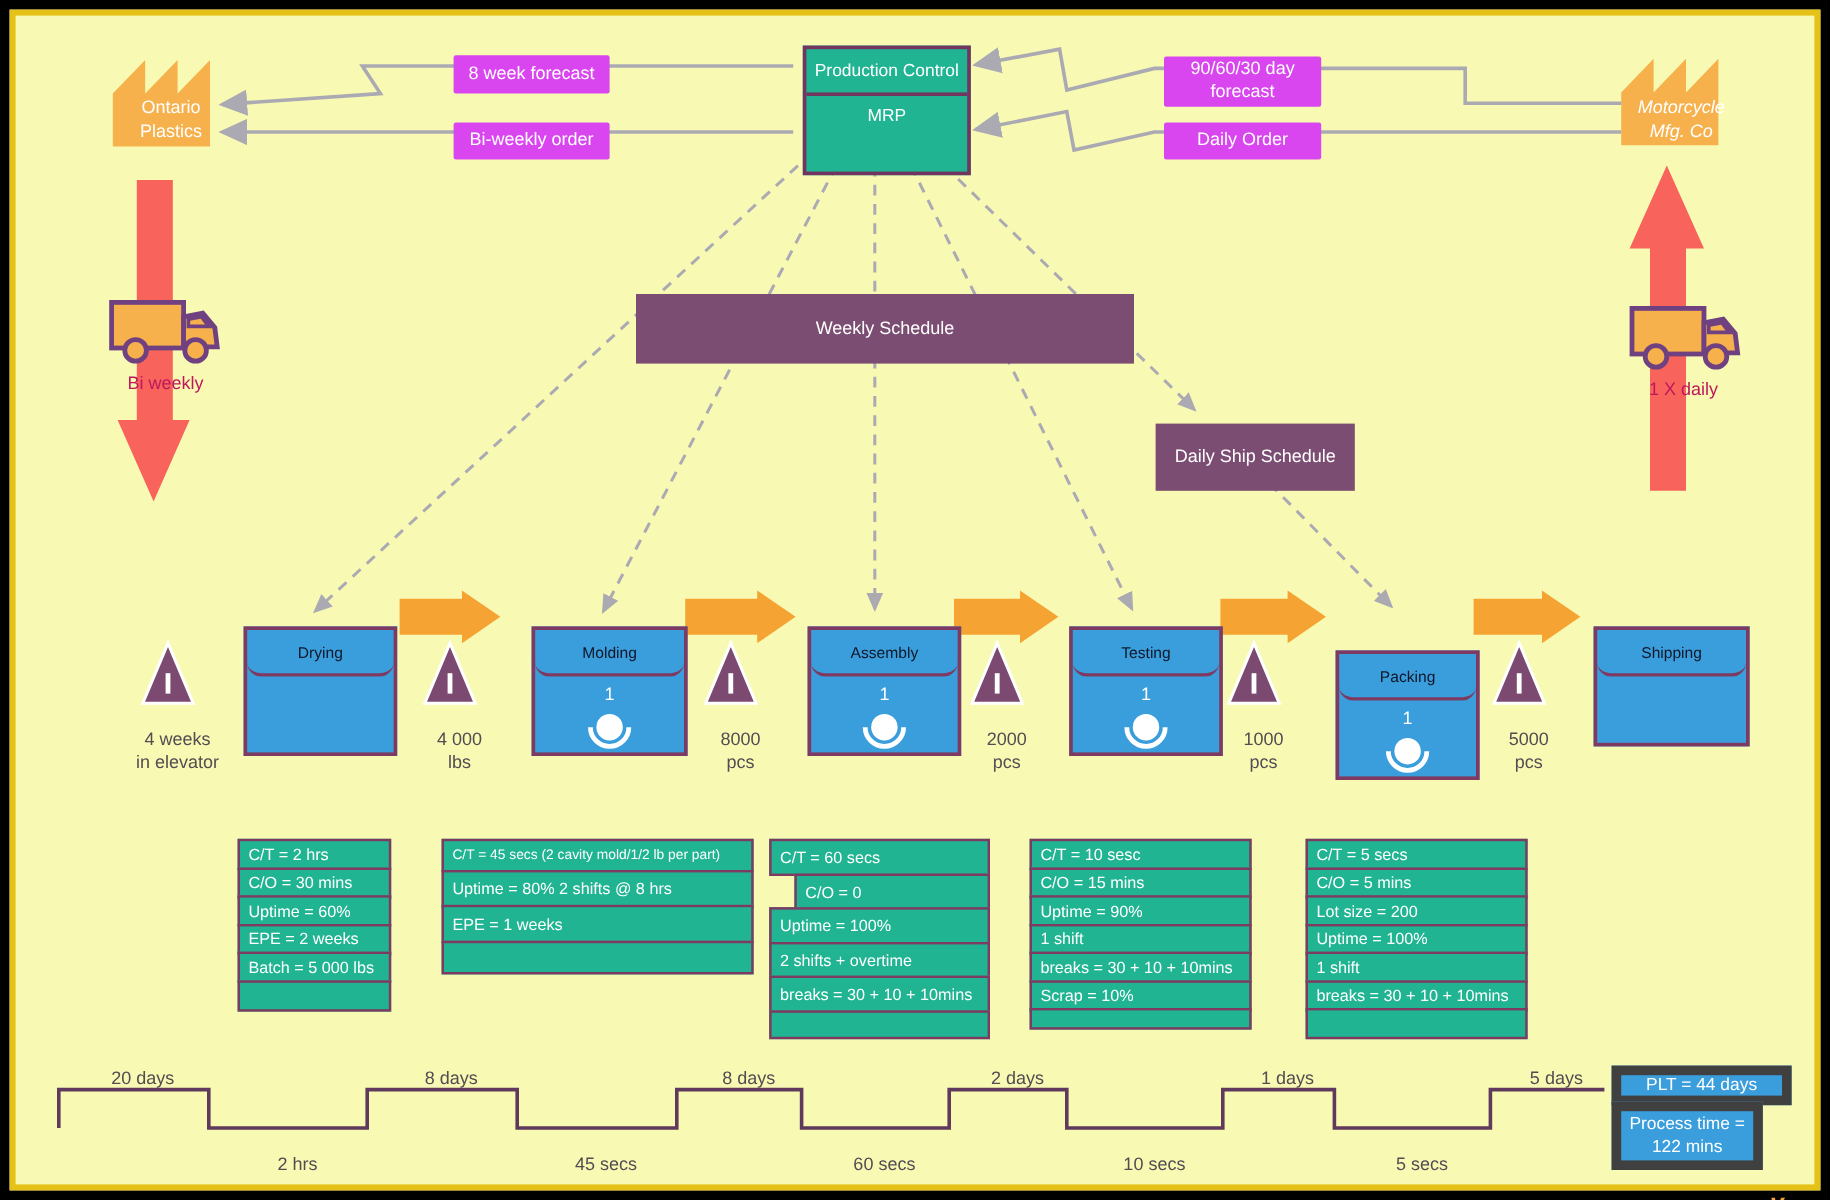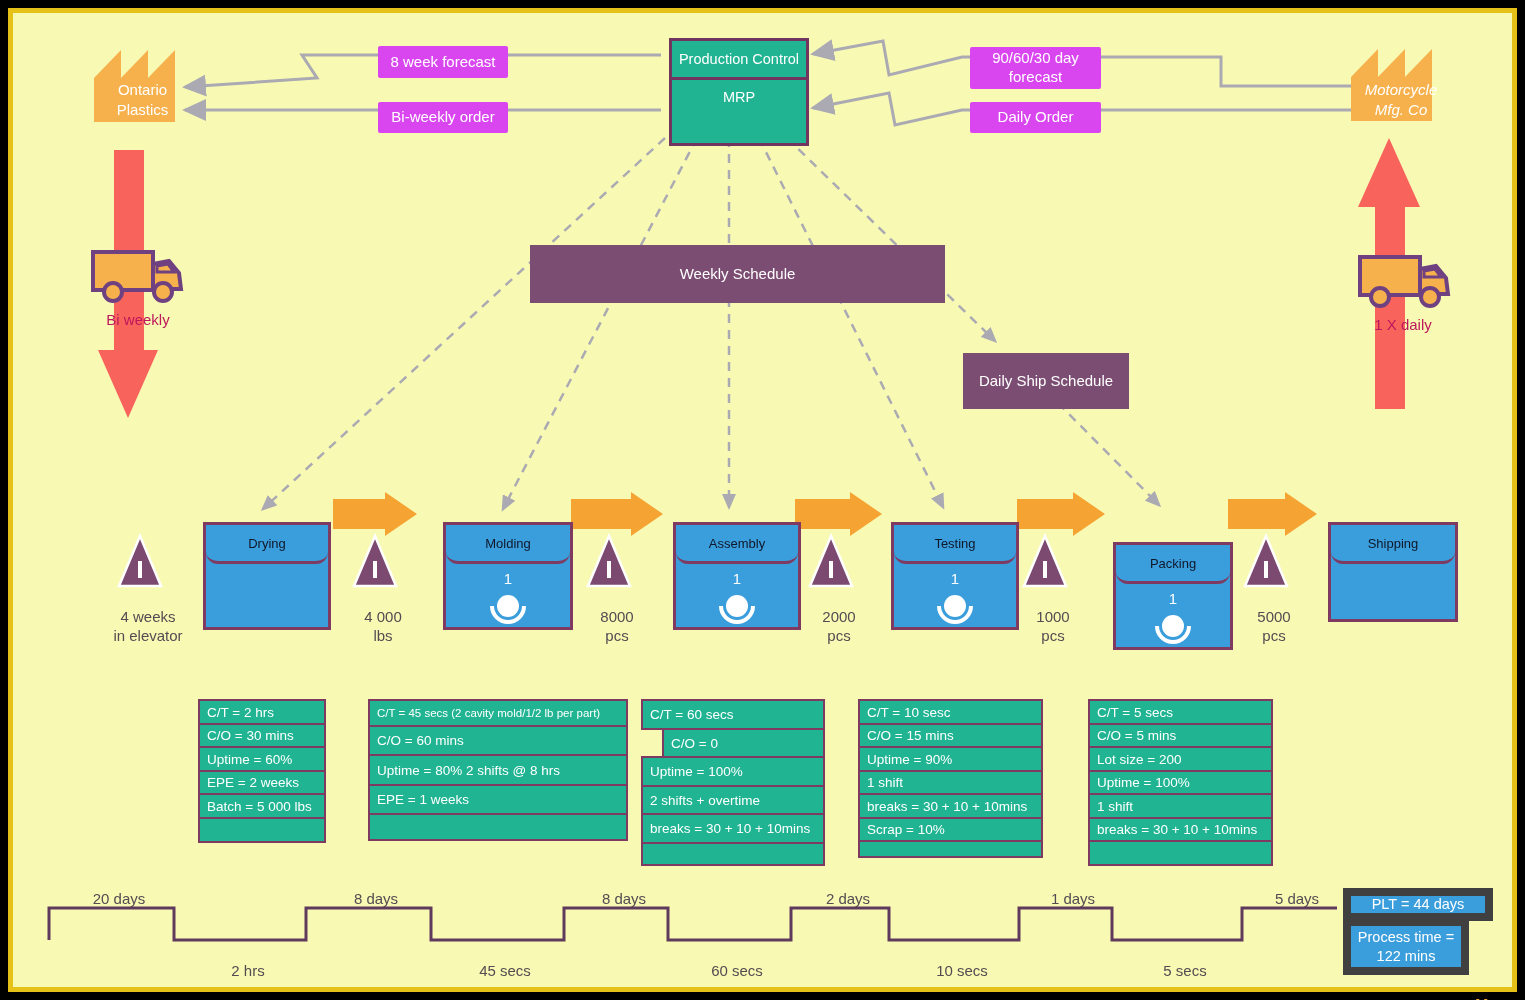--- a/index.html
+++ b/index.html
@@ -217,21 +217,20 @@
     <div class="dbox" style="left:185px;top:686px;width:128px;">
       <div class="dcell" style="height:26px;">C/T = 2 hrs</div>
       <div class="dcell" style="height:26px;">C/O = 30 mins</div>
       <div class="dcell" style="height:26px;">Uptime = 60%</div>
       <div class="dcell" style="height:26px;">EPE = 2 weeks</div>
       <div class="dcell" style="height:26px;">Batch = 5 000 lbs</div>
       <div class="dcell" style="height:26px;"></div>
     </div>
     <div class="dbox" style="left:355px;top:686px;width:260px;">
       <div class="dcell" style="height:28px;font-size:11.5px;">C/T = 45 secs (2 cavity mold/1/2 lb per part)</div>
-      <div class="dcell" style="height:32px;">C/O = 60 mins</div>
       <div class="dcell" style="height:32px;">Uptime = 80% 2 shifts @ 8 hrs</div>
       <div class="dcell" style="height:32px;">EPE = 1 weeks</div>
       <div class="dcell" style="height:28px;"></div>
     </div>
     <div class="dbox" style="left:628px;top:686px;width:184px;">
       <div class="dcell" style="height:31px;">C/T = 60 secs</div>
       <div class="dcell" style="height:31px;margin-left:21px;">C/O = 0</div>
       <div class="dcell" style="height:31px;">Uptime = 100%</div>
       <div class="dcell" style="height:31px;">2 shifts + overtime</div>
       <div class="dcell" style="height:31px;">breaks = 30 + 10 + 10mins</div>

